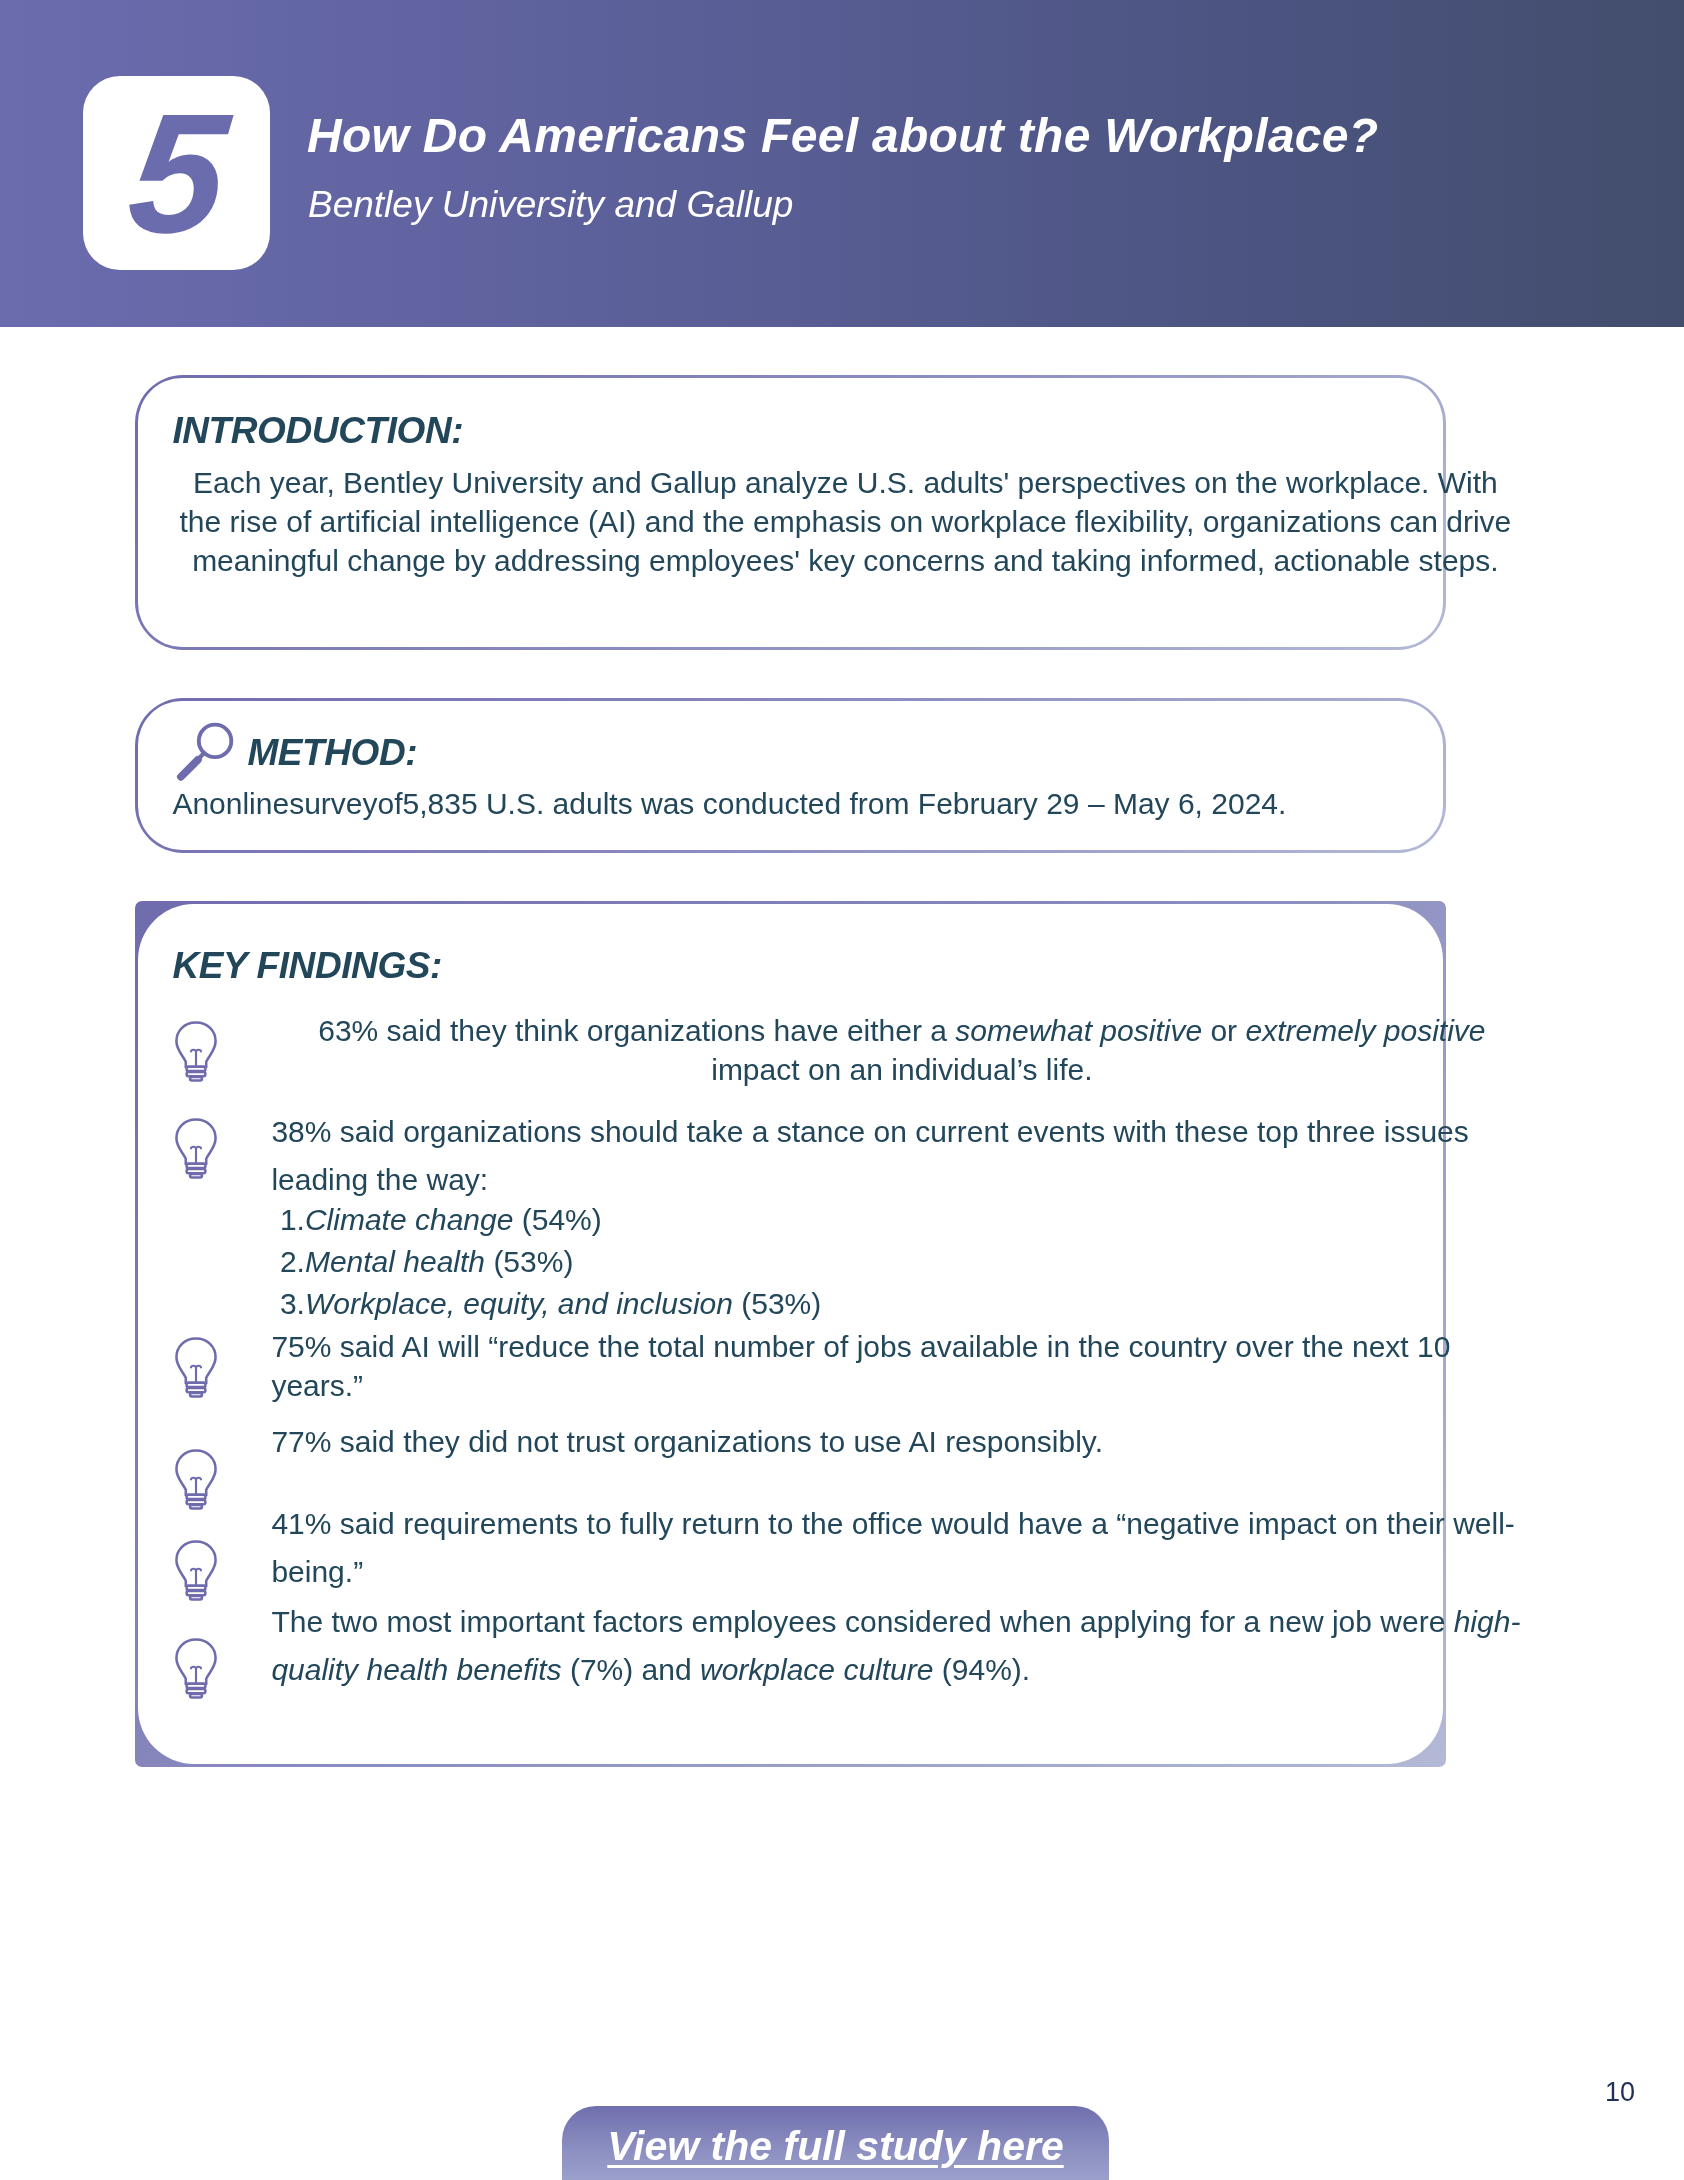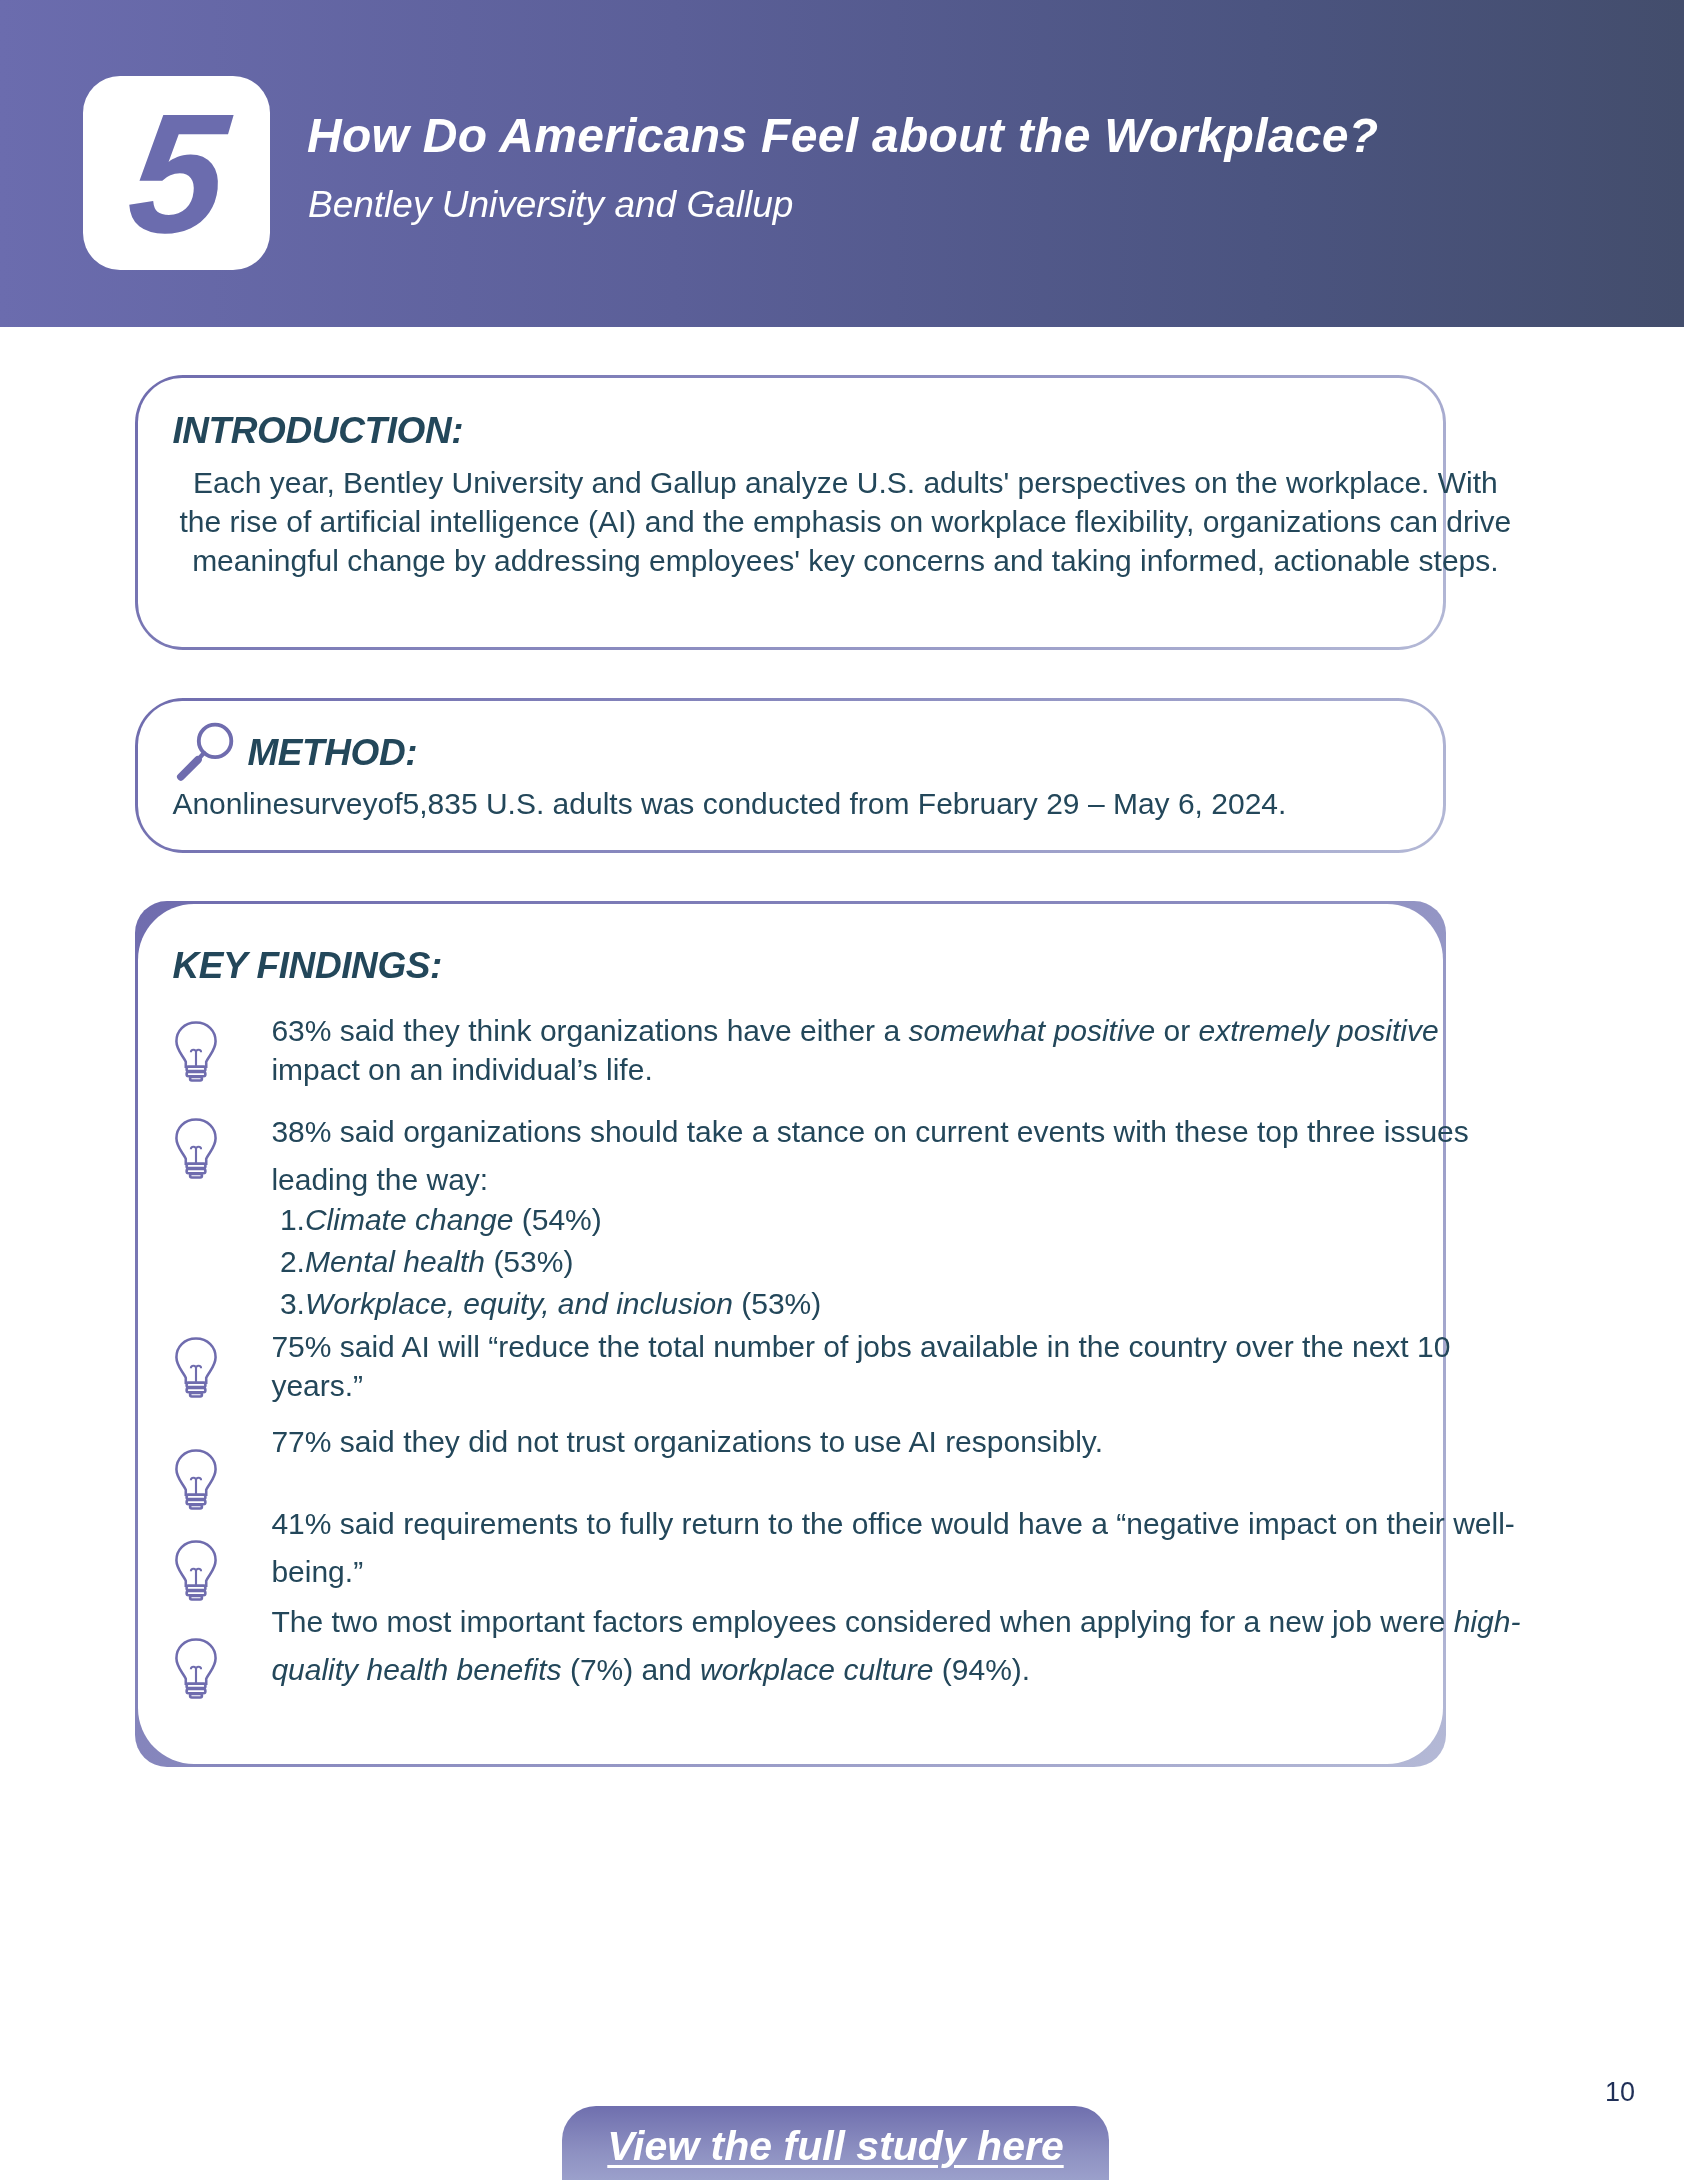--- a/index.html
+++ b/index.html
@@ -38,21 +38,21 @@
     border-radius: 48px; box-sizing: border-box;
     padding: 3.4px;
     background: linear-gradient(135deg, #6f6cae 0%, #8b8cc0 50%, #b4b9d6 100%);
   }
   .card-inner {
     background: #ffffff; border-radius: 44px; width: 100%; height: 100%;
     box-sizing: border-box; position: relative;
   }
   .card-intro { top: 375px; height: 275px; }
   .card-method { top: 698px; height: 155px; }
-  .card-findings { top: 901px; height: 866px; border-radius: 32px; }
+  .card-findings { top: 901px; height: 866px; border-radius: 7px; }
   .card-findings .card-inner { border-radius: 56px; }
   .section-heading {
     position: absolute; font-weight: bold; font-style: italic; font-size: 37px;
     color: #23475a; white-space: nowrap; letter-spacing: -0.4px;
   }
   .body-text {
     position: absolute; font-size: 30px; line-height: 39px; color: #23475a;
   }
   .intro-heading { left: 34px; top: 32px; }
   .intro-text { left: 34px; top: 85px; width: 1346px; text-align: center; }
@@ -116,21 +116,21 @@
 </div>
 
 <div class="card card-findings">
   <div class="card-inner">
     <div class="section-heading findings-heading">KEY FINDINGS:</div>
 
     <div class="finding" style="top:107px;">
       <svg class="bulb" style="top:8.5px;" viewBox="0 0 56 74">
           <use href="#bulb"></use>
         </svg>
-      <div class="finding-text" style="top:0; line-height:39px;"><span>63% said they think organizations have either a </span><i>somewhat positive</i><span> or </span><i>extremely positive</i><span> impact on an individual’s life.</span></div>
+      <div class="finding-text" style="top:0; line-height:39px;text-align:center;"><span>63% said they think organizations have either a </span><i>somewhat positive</i><span> or </span><i>extremely positive</i><span> impact on an individual’s life.</span></div>
     </div>
 
     <div class="finding" style="top:204px;">
       <svg class="bulb" style="top:8.5px;" viewBox="0 0 56 74">
           <use href="#bulb"></use>
         </svg>
       <div class="finding-text" style="top:0; line-height:48px;">
         <div>38% said organizations should take a stance on current events with these top three issues leading the way:</div>
         <div style="line-height:42px; margin-top:-5.1px;">
           <span class="list-line"><span>1.</span><i>Climate change</i><span> (54%)</span></span>

